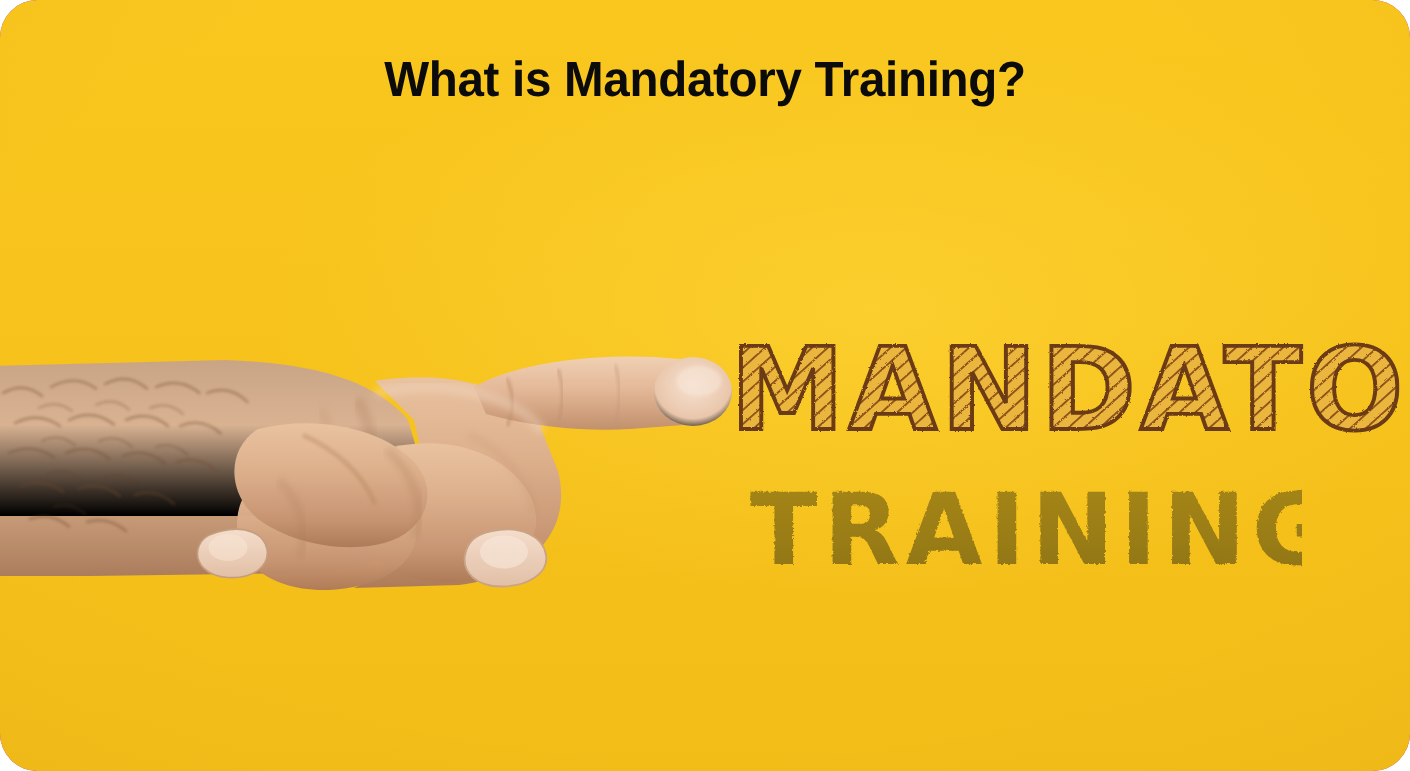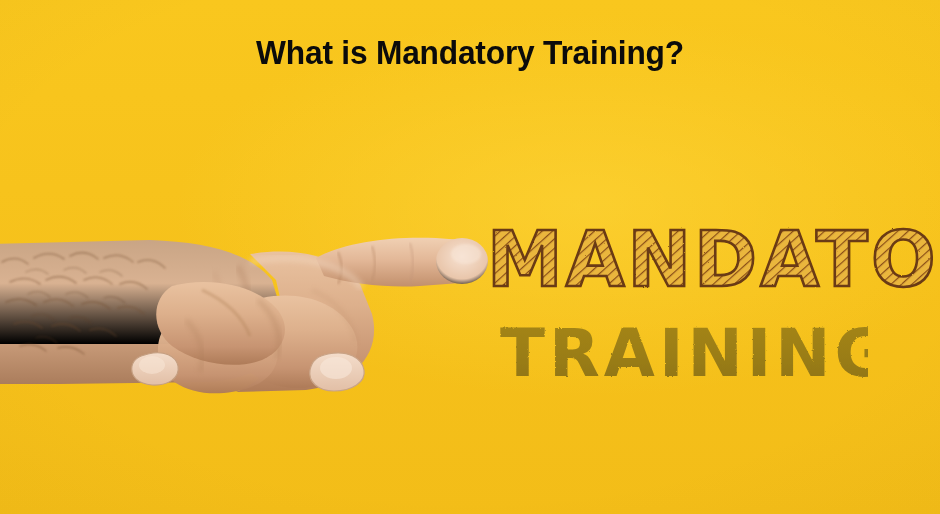--- a/index.html
+++ b/index.html
@@ -7,20 +7,21 @@
     padding: 0;
     background: #ffffff;
   }
   #stage {
     position: relative;
     width: 940px;
     height: 514px;
     overflow: hidden;
     background: #be185d;
     font-family: "Liberation Sans", sans-serif;
+    border-radius: 25px;
   }
 
   
   .bg {
     position: absolute;
     inset: 0;
     background:
       radial-gradient(ellipse 70% 60% at 62% 40%, rgba(255,216,60,0.55) 0%, rgba(247,195,28,0) 62%),
       linear-gradient(180deg, #f9c71e 0%, #f6c11b 55%, #f3bd18 100%);
   }

